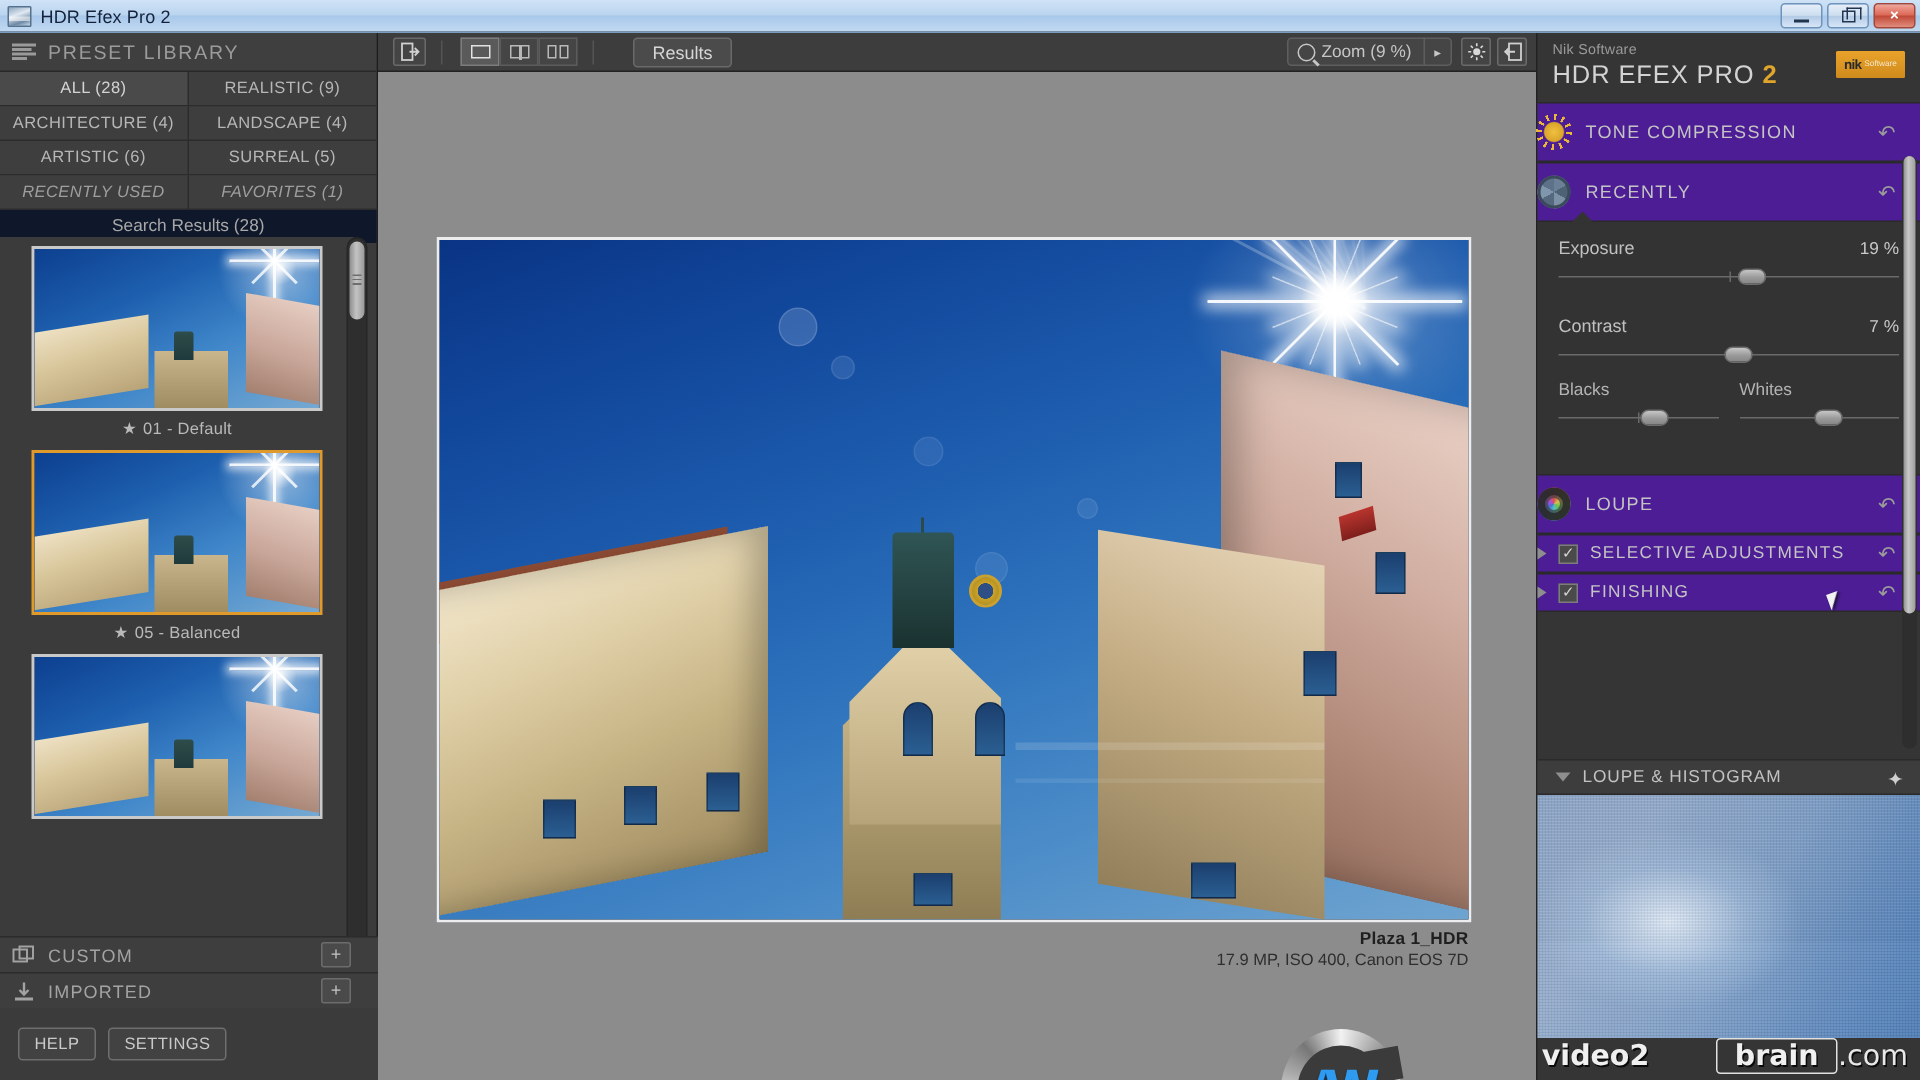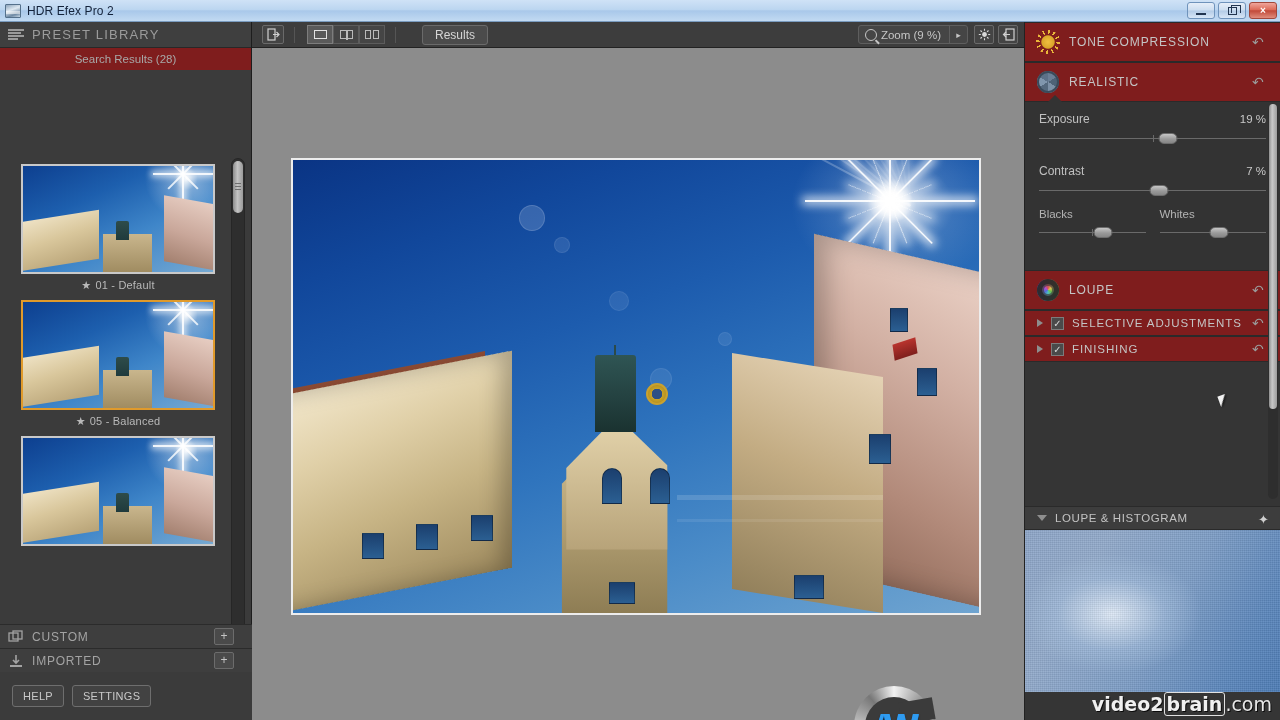--- a/index.html
+++ b/index.html
@@ -72,21 +72,21 @@
     height:23px; display:flex; align-items:center; justify-content:center;
     font-size:11px; color:#b6b6b6; letter-spacing:.3px;
     background:#3e3e3e; border-right:1px solid #2c2c2c; border-bottom:1px solid #2c2c2c;
   }
   .cat-btn.active { background:#4a4a4a; color:#d4d4d4; }
   .cat-btn.italic { font-style:italic; color:#9e9e9e; }
   .cat-btn:nth-child(2n){ border-right:none; }
 
   .search-results-label {
     height:22px; line-height:22px; text-align:center;
-    font-size:11.5px; color:#a8a8a8; background:#7f1d1d;
+    font-size:11.5px; color:#a8a8a8; background:#0f172a;
   }
   #thumbs {
     position:absolute; left:0; top:136px; width:236px; height:474px;
     overflow:hidden; background:#3b3b3b;
   }
   .thumb-item { width:236px; padding:6px 0 2px 0; }
   .thumb-frame {
     width:194px; height:110px; margin:0 auto; border:2px solid #c9c9c9; overflow:hidden; position:relative;
   }
   .thumb-frame.selected { border-color:#e09a2b; }
@@ -342,23 +342,23 @@
   .rp-brand .main .two { color:#e0a52b; font-weight:bold; }
   .nik-logo {
     position:absolute; right:10px; top:12px; width:46px; height:18px;
     background:linear-gradient(180deg,#e9a32b,#cf8a1c); border-radius:1px;
     display:flex; align-items:center; justify-content:center; overflow:hidden;
   }
   .nik-logo .nk { font-size:9px; font-weight:bold; color:#2a2a2a; letter-spacing:-.5px; }
   .nik-logo .sw { font-size:5.5px; color:#f6e6c9; margin-left:2px; }
 
   .sec {
-    height:40px; display:flex; align-items:center; padding-left:12px;
+    height:40px; display:flex; align-items:center; 
     border-top:1px solid #2a2a2a; border-bottom:1px solid #2a2a2a;
-    background:#7f1d1d; position:relative;
+    background:#4c1d95; position:relative;
   }
   .sec .sec-title { font-size:12px; color:#c4c4c4; letter-spacing:.9px; }
   .sec .reset {
     position:absolute; right:14px; top:12px; width:14px; height:14px; color:#9b9b9b; font-size:14px; line-height:14px;
   }
   .sec-icon { width:22px; height:22px; margin-right:10px; border-radius:50%; position:relative; }
   .sun-icon {
     background:radial-gradient(circle,#f0c040 0%,#d9a52a 40%,rgba(0,0,0,0) 46%);
   }
   .sun-icon::after {
@@ -429,21 +429,21 @@
     background-image:
       repeating-linear-gradient(0deg, rgba(255,255,255,.05) 0 1px, rgba(0,0,0,.05) 1px 2px),
       repeating-linear-gradient(90deg, rgba(255,255,255,.045) 0 1px, rgba(0,0,0,.045) 1px 2px);
     opacity:.9;
   }
   .v2b {
     position:absolute; right:8px; bottom:4px; display:flex; align-items:center;
     font-size:19px; font-weight:bold; color:#f0f0f0; font-family:"DejaVu Sans", sans-serif;
     text-shadow:1px 1px 0 rgba(0,0,0,.8);
   }
-  .v2b .boxed { border:1px solid rgba(255,255,255,.85); border-radius:3px; padding:0 2px; }
+  .v2b .boxed { border:1px solid rgba(255,255,255,.85); border-radius:3px; padding:0 12px;margin-left:44px; }
   .v2b .dotcom { font-weight:normal; color:#e8e8e8; }
 
   
   .rp-scroll {
     position:absolute; right:2px; top:82px; width:10px; height:395px;
     background:#2e2e2e; border-radius:5px;
   }
   .rp-scroll .th {
     position:absolute; left:1px; top:0; width:8px; height:305px; border-radius:4px;
     background:linear-gradient(90deg,#8f8f8f,#c8c8c8 40%,#9d9d9d);
@@ -480,20 +480,30 @@
       <div class="preset-header">
         <span class="hamburger">
             <i></i>
             <i></i>
             <i></i>
             <i></i>
           </span>
         <span class="preset-title">PRESET LIBRARY</span>
       </div>
 
+      <div class="cat-grid">
+        <div class="cat-btn active">ALL (28)</div>
+        <div class="cat-btn">REALISTIC (9)</div>
+        <div class="cat-btn">ARCHITECTURE (4)</div>
+        <div class="cat-btn">LANDSCAPE (4)</div>
+        <div class="cat-btn">ARTISTIC (6)</div>
+        <div class="cat-btn">SURREAL (5)</div>
+        <div class="cat-btn italic">RECENTLY USED</div>
+        <div class="cat-btn italic">FAVORITES (1)</div>
+      </div>
 
       <div class="search-results-label">Search Results (28)</div>
 
       <div id="thumbs">
 
         <div class="thumb-item">
           <div class="thumb-frame">
             <div class="photo">
               <div class="sky"></div>
                 <div class="sun"></div>
@@ -680,40 +690,52 @@
           <div class="win-sq" style="left:46%;bottom:2%;width:26px;height:22px;"></div>
           <div class="win-sq" style="left:73%;bottom:3%;width:30px;height:24px;"></div>
           <div class="win-sq" style="left:84%;bottom:33%;width:22px;height:30px;"></div>
           <div class="win-sq" style="left:91%;bottom:48%;width:20px;height:28px;"></div>
           <div class="win-sq" style="left:87%;bottom:62%;width:18px;height:24px;"></div>
           <div class="cornice" style="left:56%;bottom:25%;width:30%;height:5px;"></div>
           <div class="cornice" style="left:56%;bottom:20%;width:30%;height:3px;opacity:.6;"></div>
         </div>
       </div>
 
+      <div class="caption">
+        <div class="c1">Plaza 1_HDR</div>
+        <div class="c2">17.9 MP, ISO 400, Canon EOS 7D</div>
+      </div>
 
       <div id="centerlogo">
         <div class="logo-ring"></div>
         <div class="logo-gap"></div>
         <div class="logo-m">/W</div>
       </div>
     </div>
 
     <div id="rightpanel">
 
+      <div class="rp-brand">
+        <div class="sub">Nik Software</div>
+        <div class="main"><span>HDR EFEX PRO</span> <span class="two">2</span></div>
+        <div class="nik-logo">
+          <span class="nk">nik</span>
+          <span class="sw">Software</span>
+        </div>
+      </div>
 
       <div class="sec">
         <span class="sec-icon sun-icon"></span>
         <span class="sec-title">TONE COMPRESSION</span>
         <span class="reset">↶</span>
       </div>
 
       <div class="sec">
         <span class="sec-icon aperture-icon"></span>
-        <span class="sec-title">REALISTIC</span>
+        <span class="sec-title">RECENTLY</span>
         <span class="reset">↶</span>
       </div>
 
       <div class="ton-body">
 
         <div class="slider-row">
           <div class="slider-head">
             <span class="name">Exposure</span>
             <span class="val">19 %</span>
           </div>

